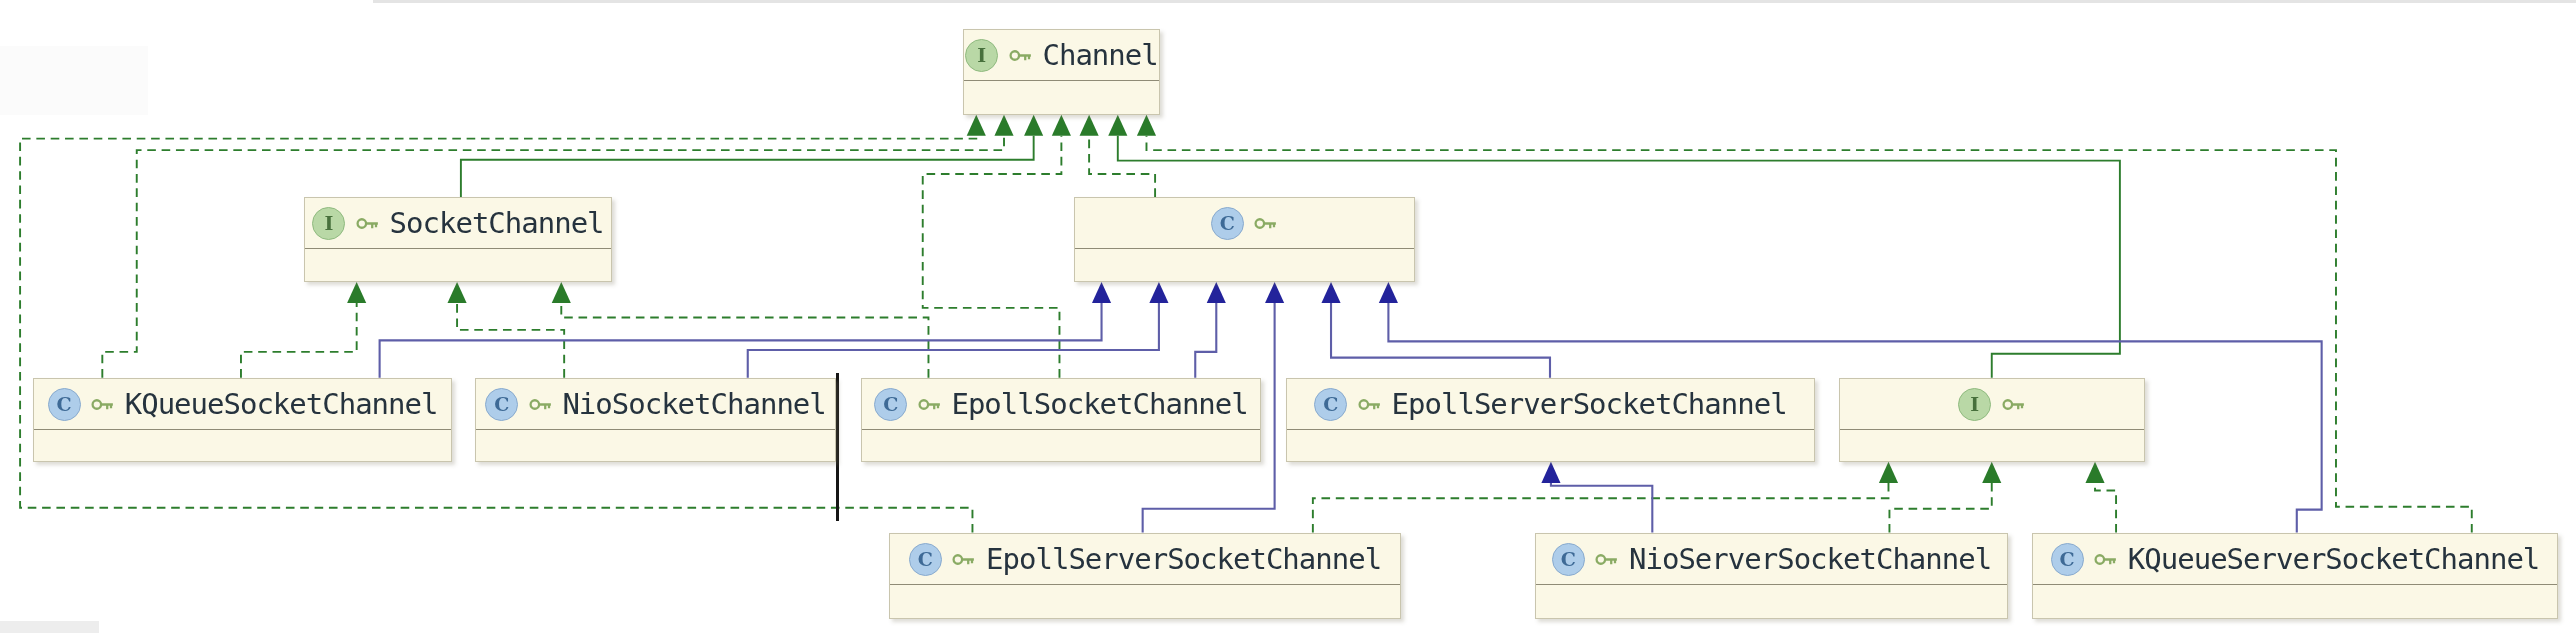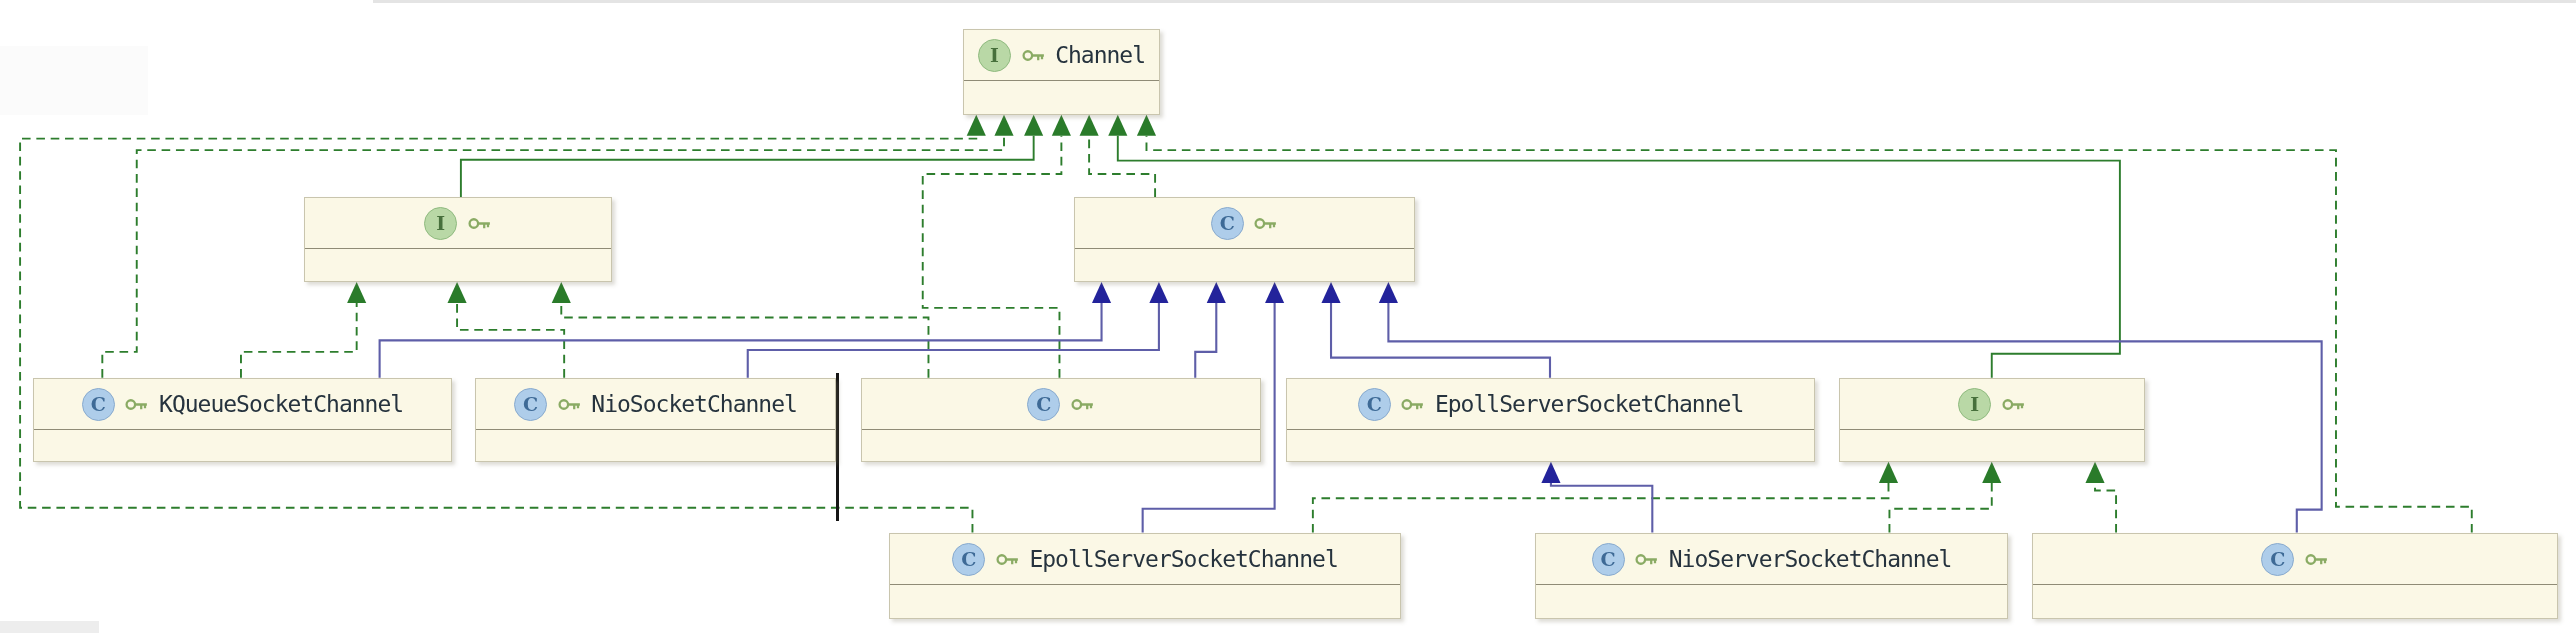--- a/index.html
+++ b/index.html
@@ -16,21 +16,21 @@
   .g-dash{stroke-dasharray:9 6;}
   .g-head{fill:#2a7b2a;stroke:none;}
   .n-line{stroke:#5e5ea8;stroke-width:2.2;fill:none;}
   .n-head{fill:#23239b;stroke:none;}
 
   .node{position:absolute;background:#fbf8e6;border:1.4px solid #c9c5ae;box-sizing:border-box;
         box-shadow:2.9px 2.9px 3.8px rgba(120,115,90,0.25);display:flex;flex-direction:column;}
   .node .hdr{height:50px;display:flex;align-items:center;justify-content:center;gap:9.6px;
              border-bottom:1.9px solid #8f8b76;padding:0 7.6px;}
   .node .body{flex:1;}
-  .title{font-size:23px;color:#26333e;white-space:nowrap;letter-spacing:-1px;}
+  .title{font-size:29px;color:#26333e;white-space:nowrap;letter-spacing:-1px;}
   .badge{width:31px;height:31px;border-radius:50%;display:flex;align-items:center;justify-content:center;
          font-size:19px;font-weight:bold;flex:0 0 auto;font-family:"DejaVu Serif","Liberation Serif",serif;}
   .badge.iface{background:#b9d8a6;border:1.4px solid #8fba7f;color:#47703c;}
   .badge.cls{background:#aecdea;border:1.4px solid #88aace;color:#3e6a96;}
   .keyicon{flex:0 0 auto;}
 
   
   #node-channel{left:963px;top:29px;width:197px;height:86px;}
   #node-socket-channel{left:304px;top:197px;width:308px;height:85px;}
   #node-abstract-channel{left:1074px;top:197px;width:341px;height:85px;}
@@ -152,20 +152,21 @@
     <div class="body"></div>
   </div>
 
   <div class="node" id="node-socket-channel">
     <div class="hdr">
       <span class="badge iface">I</span>
       <svg class="keyicon" width="25" height="17" viewBox="0 0 26 18">
           <circle cx="7" cy="9" r="4.5" fill="none" stroke="#8aab64" stroke-width="2.4"></circle>
           <path d="M11.5,9 H24 M18,9 V14 M22,9 V13" fill="none" stroke="#8aab64" stroke-width="2.4"></path>
         </svg>
+      <span class="title">SocketChannel</span>
     </div>
     <div class="body"></div>
   </div>
 
   <div class="node" id="node-abstract-channel">
     <div class="hdr">
       <span class="badge cls">C</span>
       <svg class="keyicon" width="25" height="17" viewBox="0 0 26 18">
           <circle cx="7" cy="9" r="4.5" fill="none" stroke="#8aab64" stroke-width="2.4"></circle>
           <path d="M11.5,9 H24 M18,9 V14 M22,9 V13" fill="none" stroke="#8aab64" stroke-width="2.4"></path>
@@ -198,20 +199,21 @@
     <div class="body"></div>
   </div>
 
   <div class="node" id="node-epoll-socket-channel">
     <div class="hdr">
       <span class="badge cls">C</span>
       <svg class="keyicon" width="25" height="17" viewBox="0 0 26 18">
           <circle cx="7" cy="9" r="4.5" fill="none" stroke="#8aab64" stroke-width="2.4"></circle>
           <path d="M11.5,9 H24 M18,9 V14 M22,9 V13" fill="none" stroke="#8aab64" stroke-width="2.4"></path>
         </svg>
+      <span class="title">EpollSocketChannel</span>
     </div>
     <div class="body"></div>
   </div>
 
   <div class="node" id="node-abstract-nio-message-channel">
     <div class="hdr">
       <span class="badge cls">C</span>
       <svg class="keyicon" width="25" height="17" viewBox="0 0 26 18">
           <circle cx="7" cy="9" r="4.5" fill="none" stroke="#8aab64" stroke-width="2.4"></circle>
           <path d="M11.5,9 H24 M18,9 V14 M22,9 V13" fill="none" stroke="#8aab64" stroke-width="2.4"></path>
@@ -256,18 +258,19 @@
     <div class="body"></div>
   </div>
 
   <div class="node" id="node-kqueue-server-socket-channel">
     <div class="hdr">
       <span class="badge cls">C</span>
       <svg class="keyicon" width="25" height="17" viewBox="0 0 26 18">
           <circle cx="7" cy="9" r="4.5" fill="none" stroke="#8aab64" stroke-width="2.4"></circle>
           <path d="M11.5,9 H24 M18,9 V14 M22,9 V13" fill="none" stroke="#8aab64" stroke-width="2.4"></path>
         </svg>
+      <span class="title">KQueueServerSocketChannel</span>
     </div>
     <div class="body"></div>
   </div>
 
 </div>
 
 
 </body></html>

